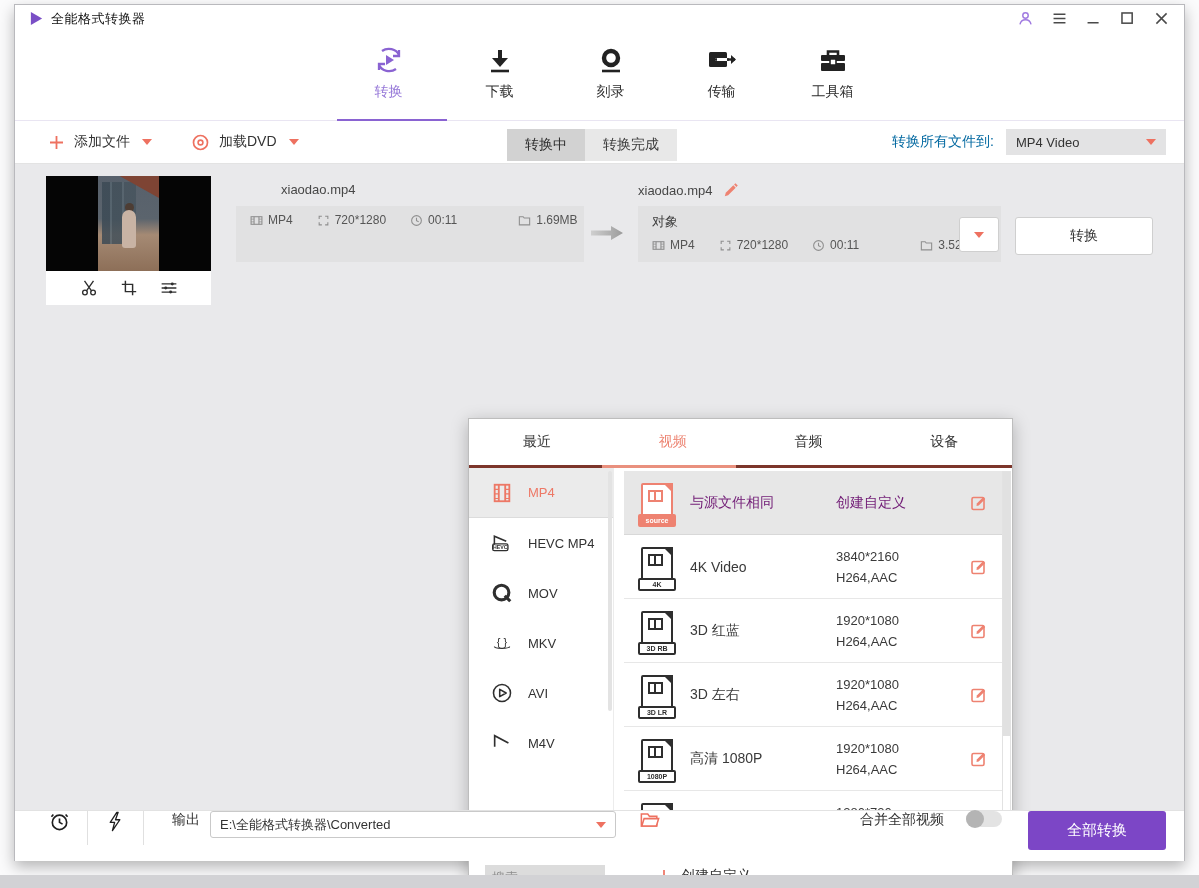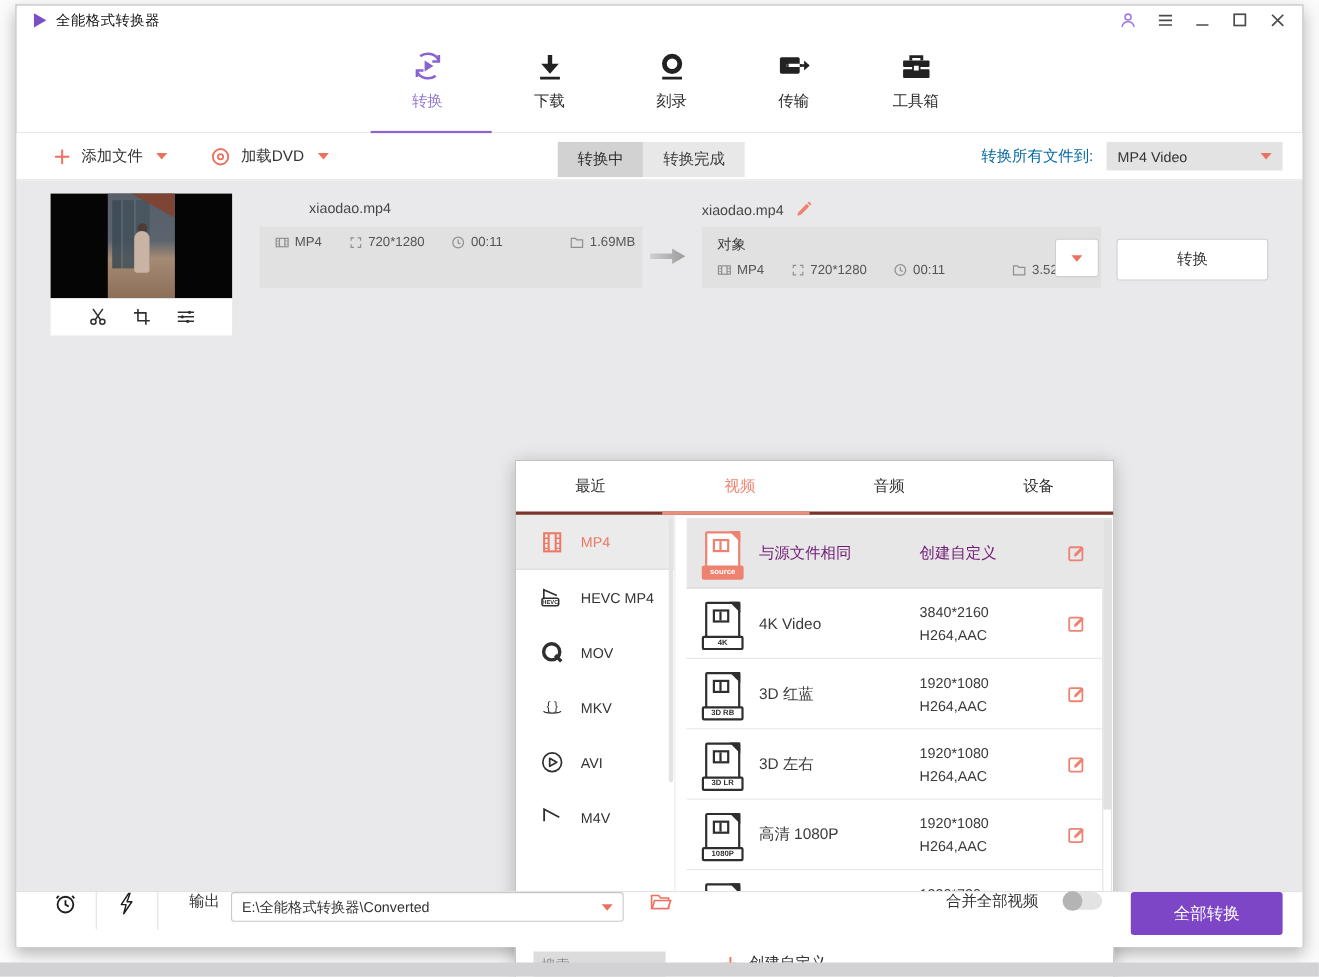--- a/index.html
+++ b/index.html
@@ -113,21 +113,21 @@
   .preset-scroll { position:absolute; left:533px; top:52px; width:9px; height:382px; background:#fff; border:1px solid #e2e2e2; }
   .preset-scroll .thumb-bar { position:absolute; left:0; top:0; width:100%; height:264px; background:#e1e1e1; }
 
   .create-custom { position:absolute; left:188px; top:448px; display:flex; align-items:center; gap:10px; font-size:14px; color:#333; cursor:pointer; }
 
   
   .bottombar { position:absolute; left:0; top:805px; width:100%; height:51px; background:#fff; border-top:1px solid #e2e2e2; display:flex; }
   .bicon { width:21px; height:21px; color:#1e1e1e; cursor:pointer; }
   .bsep { width:1px; height:34px; background:#e0e0e0; }
   .out-label { font-size:14px; color:#333; }
-  .path-dd { width:357px; height:27px; background:#fff; border:1px solid #c9c9c9; border-radius:3px; display:flex; align-items:center; padding:0 9px; font-size:13px; color:#333; cursor:pointer; }
+  .path-dd { width:406px; height:27px; background:#fff; border:1px solid #c9c9c9; border-radius:3px; display:flex; align-items:center; padding:0 9px; font-size:13px; color:#333; cursor:pointer; }
   .path-dd .caret { margin-left:auto; }
   .folder-open { width:20px; height:18px; color:#ee7160; cursor:pointer; }
   .merge-label { font-size:14px; color:#333; }
   .toggle { width:36px; height:16px; background:#e3e3e3; border-radius:8px; position:relative; cursor:pointer; }
   .toggle .knob { position:absolute; left:0; top:-1px; width:18px; height:18px; background:#b4b4b4; border-radius:50%; }
   .convert-all-btn { width:138px; height:39px; background:#7c46c6; border:none; border-radius:3px; color:#fff; font-size:15px; font-family:Liberation Sans, sans-serif; display:flex; align-items:center; justify-content:center; cursor:pointer; }
 </style>
 </head>
 <body>
 

